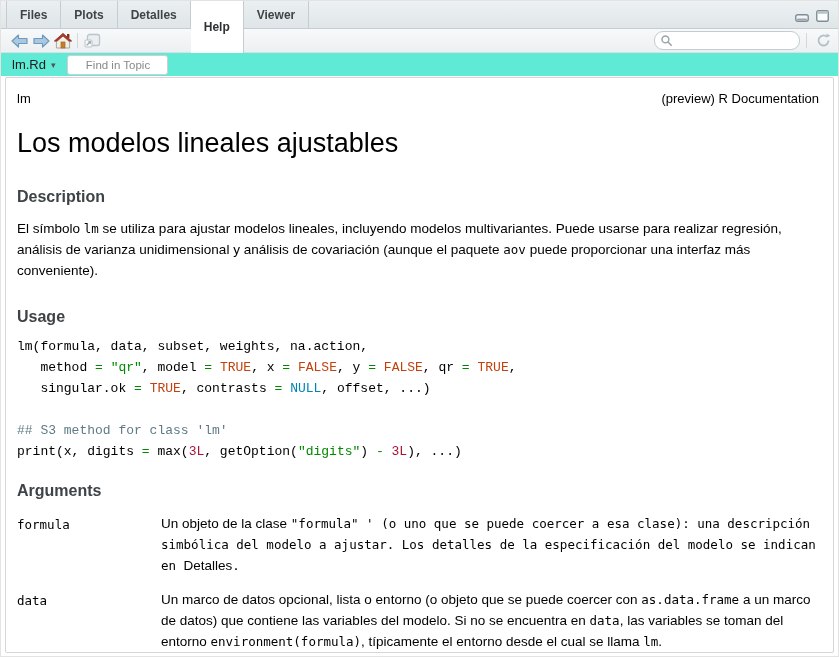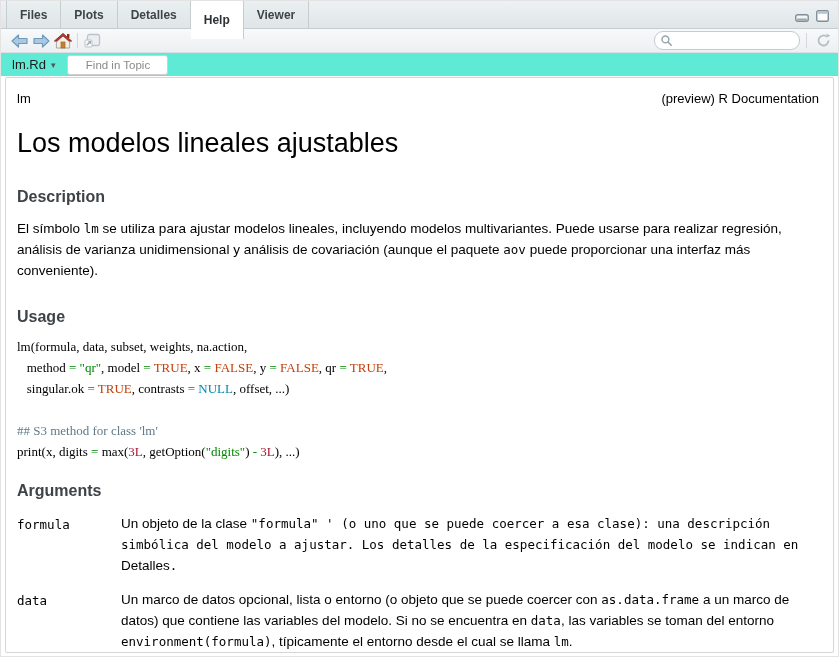--- a/index.html
+++ b/index.html
@@ -5,21 +5,21 @@
   html,body{margin:0;padding:0;background:#fff;}
   .app{position:relative;width:839px;height:657px;background:#fff;
        font-family:"Liberation Sans",sans-serif;overflow:hidden;
        border:1px solid #e3e3e3;box-sizing:border-box;}
 
   
   .tabbar{position:absolute;top:0;left:0;right:0;height:27px;
           background:linear-gradient(#edf1f3,#e0e6e8);
           border-bottom:1px solid #c6cdd0;display:flex;}
   .tabs{display:flex;margin-left:5px;height:100%;}
-  .tab{display:flex;align-items:center;padding:5px 13px;font-size:12px;font-weight:bold;
+  .tab{display:flex;align-items:center;padding:12px 13px;font-size:12px;font-weight:bold;
        color:#3f4447;background:linear-gradient(#eaeff1,#dfe5e8);
        border-right:1px solid #c6cdd0;cursor:default;}
   .tab:first-child{border-left:1px solid #c6cdd0;}
   .tab.active{background:#fff;height:28px;margin-bottom:-1px;z-index:2;color:#2d3134;}
   .win-controls{position:absolute;right:9px;top:7px;display:flex;gap:7px;align-items:center;}
 
   
   .toolbar{position:absolute;top:28px;left:0;right:0;height:23px;
            background:linear-gradient(#f7f9fa,#edf0f2);
            border-bottom:1px solid #dadfe1;display:flex;align-items:center;padding:0 7px;}
@@ -46,29 +46,29 @@
            border:1px solid #d6d6d6;border-radius:2px;background:#fff;overflow:hidden;}
   .doc{padding:13px 14px 0 11px;color:#000;}
   .doc-header{display:flex;justify-content:space-between;font-size:13px;}
   .doc h1{font-size:27px;font-weight:400;margin:22px 0 0;color:#000;}
   .doc h3{font-size:16px;font-weight:bold;color:#3e4347;margin:0;}
   .h-desc{margin-top:29px !important;}
   .h-usage{margin-top:27px !important;}
   .h-args{margin-top:20px !important;}
   .para{font-size:13.5px;line-height:21px;margin-top:12px;}
   .mono,.seg-code{font-family:"DejaVu Sans Mono",monospace;font-size:12.5px;}
-  pre.usage{margin:10px 0 0;font-family:Liberation Serif, serif;font-size:13px;line-height:21px;}
+  pre.usage{margin:10px 0 0;font-family:Liberation Mono, monospace;font-size:13px;line-height:21px;}
   .code-line{white-space:pre;min-height:21px;}
   .seg-str{color:#008800;}
   .seg-kw{color:#c2410c;}
   .seg-null{color:#0086b3;}
   .seg-num{color:#aa1133;}
   .seg-com{color:#5f7a87;}
   .seg-op{color:#008800;}
-  .arg-row{display:flex;margin-top:13px;font-size:13.5px;line-height:21px;}
+  .arg-row{display:flex;margin-top:13px;font-size:13.5px;line-height:21px;gap:40px;}
   .arg-term{flex:none;width:104px;font-family:"DejaVu Sans Mono",monospace;font-size:12.5px;padding-top:1px;}
   .arg-desc{flex:1;}
 </style>
 </head>
 <body>
 
 <div class="app">
 
   <div class="tabbar">
     <div class="tabs">

